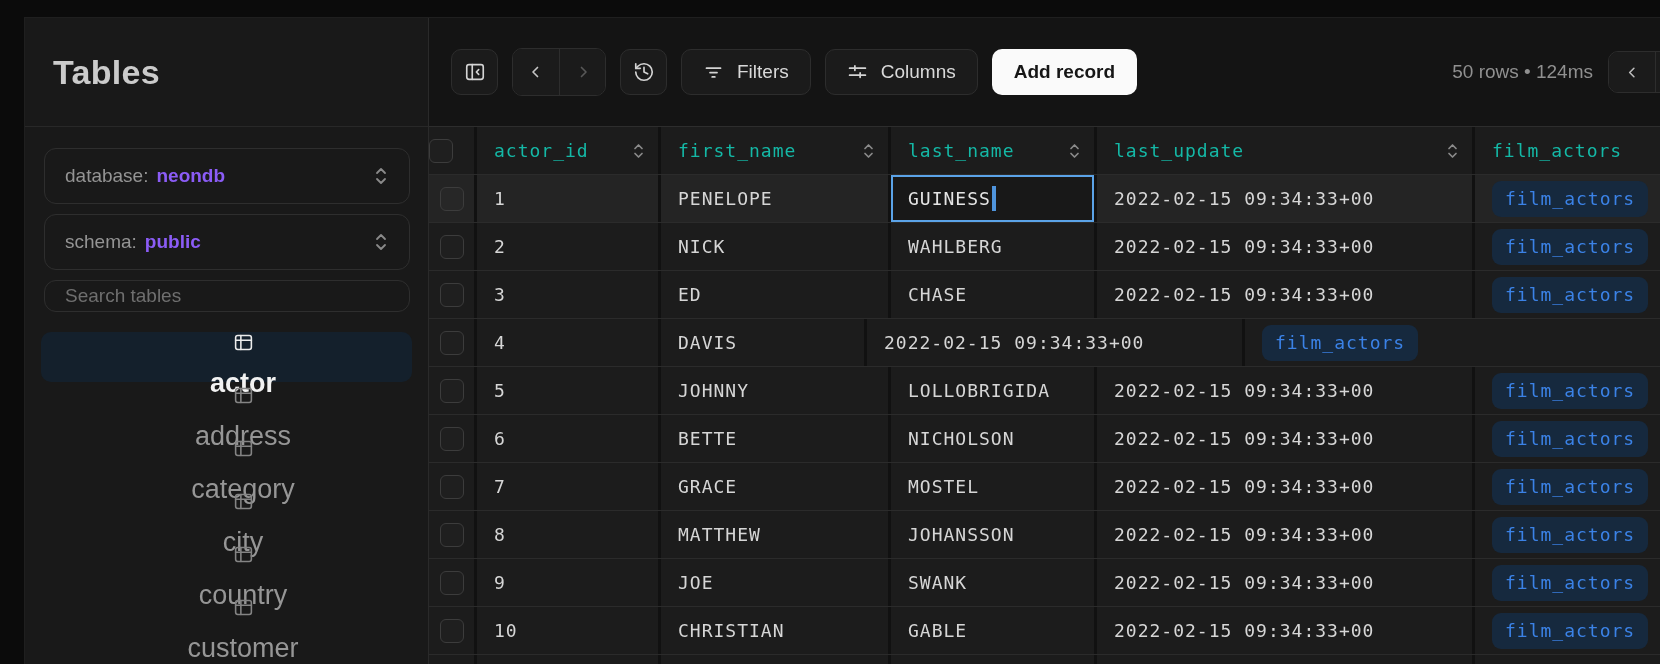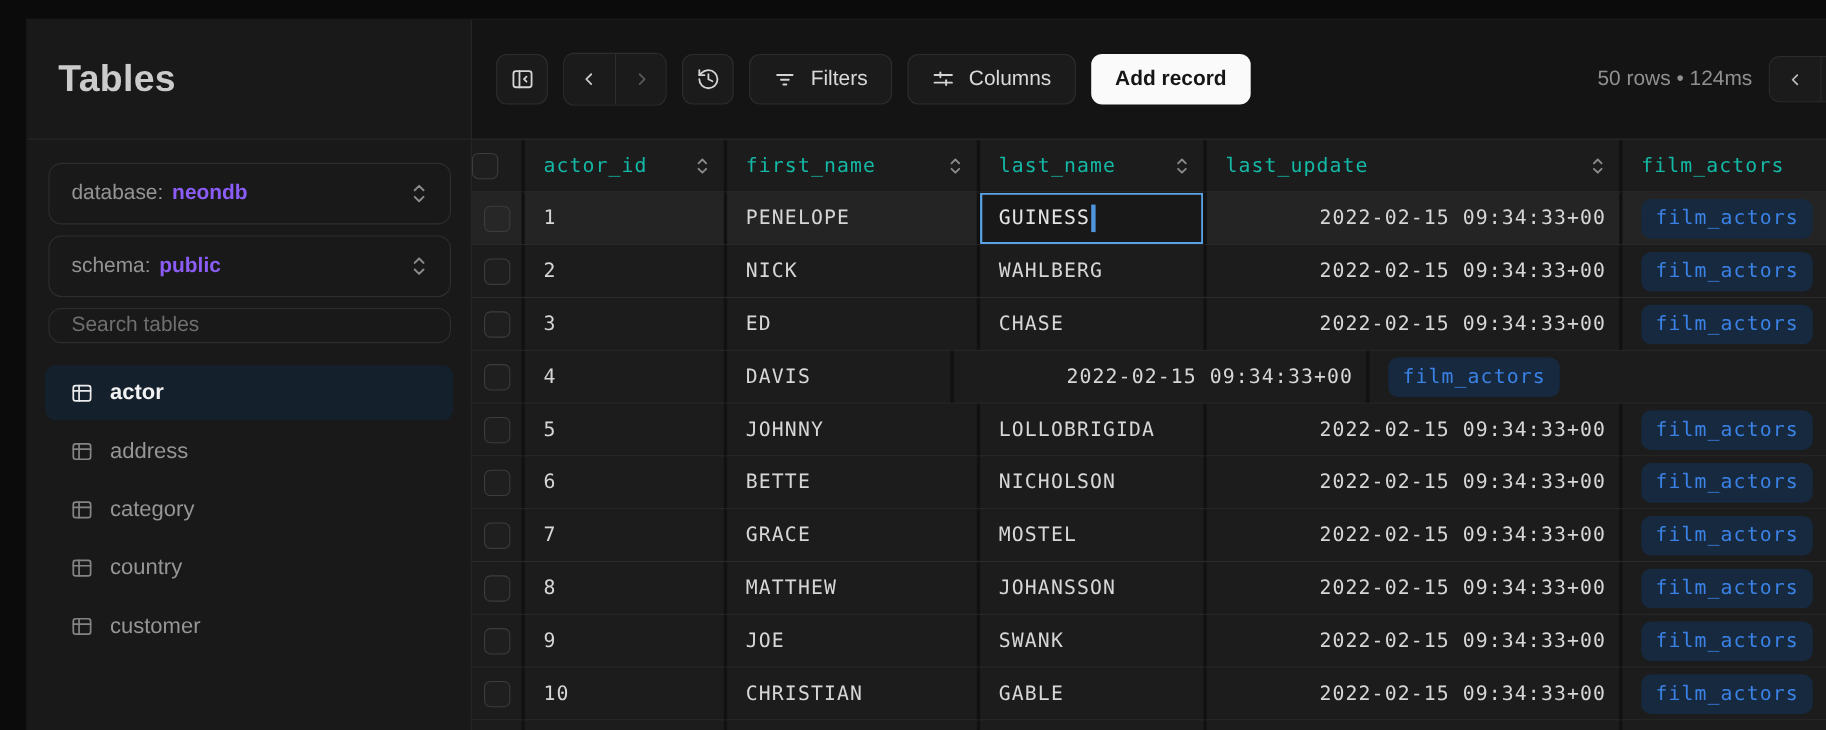--- a/index.html
+++ b/index.html
@@ -38,22 +38,22 @@
   .sel-chevron { margin-left:auto; flex:none; }
   .search input {
     background:transparent; border:none; outline:none; width:100%;
     font-family:"Liberation Sans","DejaVu Sans",sans-serif;
     font-size:19px; color:#d0d0d0;
   }
   .search input::placeholder { color:#6f6f6f; }
   .table-list { margin:20px -2px 0 -3px; }
   .table-item {
     height:50px; border-radius:10px; display:flex; align-items:center;
-    padding-left:23px; gap:15px; margin-bottom:3px; cursor:pointer;
-    font-size:20px; color:#969696; font-weight:500;
+    padding-left:33px; gap:15px; margin-bottom:3px; cursor:pointer;
+    font-size:27px; color:#969696; font-weight:500;flex-direction:column;
   }
   .table-item .t-icon { color:#848484; display:flex; }
   .table-item.selected { background:#14202c; color:#f2f2f2; font-weight:700; }
   .table-item.selected .t-icon { color:#ececec; }
 
   
   .main { flex:1; min-width:0; background:#141414; display:flex; flex-direction:column; }
   .toolbar {
     height:109px; flex:none; display:flex; align-items:center;
     padding-left:22px; border-bottom:1px solid #2d2d2d; position:relative;
@@ -97,21 +97,21 @@
   }
   .trow.active { background:#242424; }
   .cell {
     flex:none; display:flex; align-items:center;
     padding:0 12px 0 17px; border-right:3px solid #111111;
     overflow:hidden; white-space:nowrap;
     font-size:18px; letter-spacing:1px; color:#d6d6d6; cursor:default;
   }
   .c-check { width:48px; justify-content:center; padding:0; }
   .c-0 { width:184px; } .c-1 { width:230px; } .c-2 { width:206px; }
-  .c-3 { width:378px;justify-content:flex-end; } .c-4 { width:240px; border-right:none; }
+  .c-3 { width:378px; } .c-4 { width:240px; border-right:none; }
   .trow.header .cell { color:#14b8a6; justify-content:space-between; }
   .sort-icon { flex:none; margin-left:8px; color:#8a8a8a; display:flex; }
   .checkbox {
     width:24px; height:24px; border:1.5px solid #3c3c3c; border-radius:6px;
     background:rgba(255,255,255,0.015); cursor:pointer;
   }
   .badge {
     display:inline-flex; align-items:center; height:36px; padding:0 13px;
     border-radius:9px; background:#16293e; color:#3b82e6;
     font-size:18px; letter-spacing:1px; cursor:pointer;
@@ -186,20 +186,30 @@
           </div>
           <div class="table-item">
             <span class="t-icon">
               <svg width="21" height="21" viewBox="0 0 24 24" fill="none" stroke="currentColor" stroke-width="1.8" stroke-linecap="round" stroke-linejoin="round">
                 <rect x="3" y="4" width="18" height="16" rx="2.5"></rect>
                 <line x1="3" y1="9.5" x2="21" y2="9.5"></line>
                 <line x1="9" y1="4" x2="9" y2="20"></line>
               </svg>
             </span>
             <span>category</span>
+          </div>
+          <div class="table-item">
+            <span class="t-icon">
+              <svg width="21" height="21" viewBox="0 0 24 24" fill="none" stroke="currentColor" stroke-width="1.8" stroke-linecap="round" stroke-linejoin="round">
+                <rect x="3" y="4" width="18" height="16" rx="2.5"></rect>
+                <line x1="3" y1="9.5" x2="21" y2="9.5"></line>
+                <line x1="9" y1="4" x2="9" y2="20"></line>
+              </svg>
+            </span>
+            <span>city</span>
           </div>
           <div class="table-item">
             <span class="t-icon">
               <svg width="21" height="21" viewBox="0 0 24 24" fill="none" stroke="currentColor" stroke-width="1.8" stroke-linecap="round" stroke-linejoin="round">
                 <rect x="3" y="4" width="18" height="16" rx="2.5"></rect>
                 <line x1="3" y1="9.5" x2="21" y2="9.5"></line>
                 <line x1="9" y1="4" x2="9" y2="20"></line>
               </svg>
             </span>
             <span>country</span>

